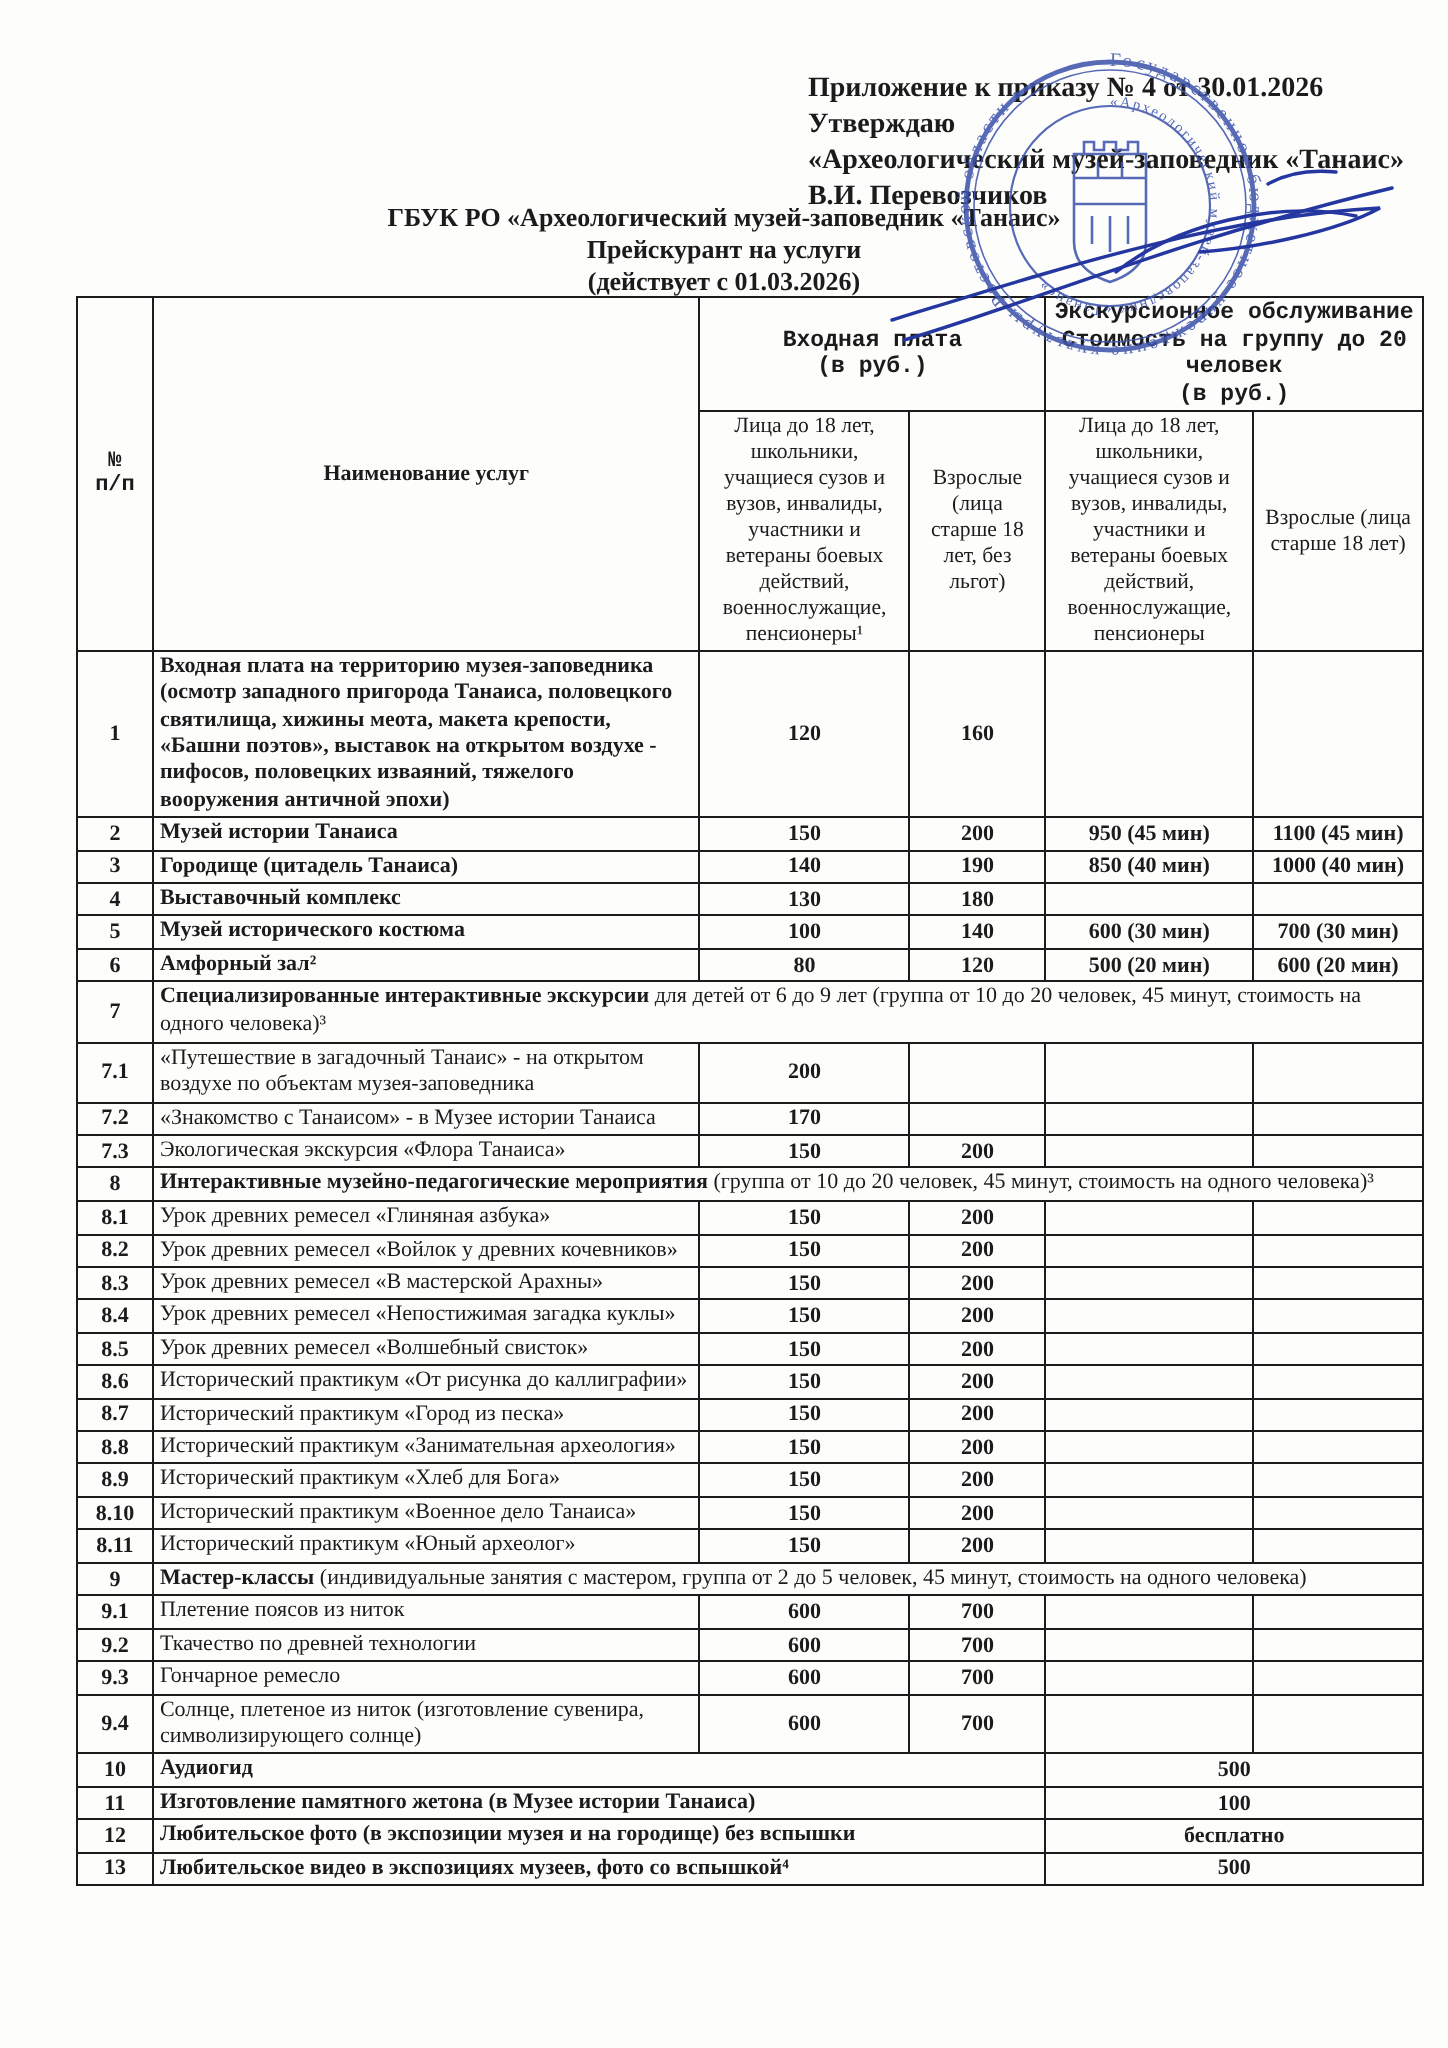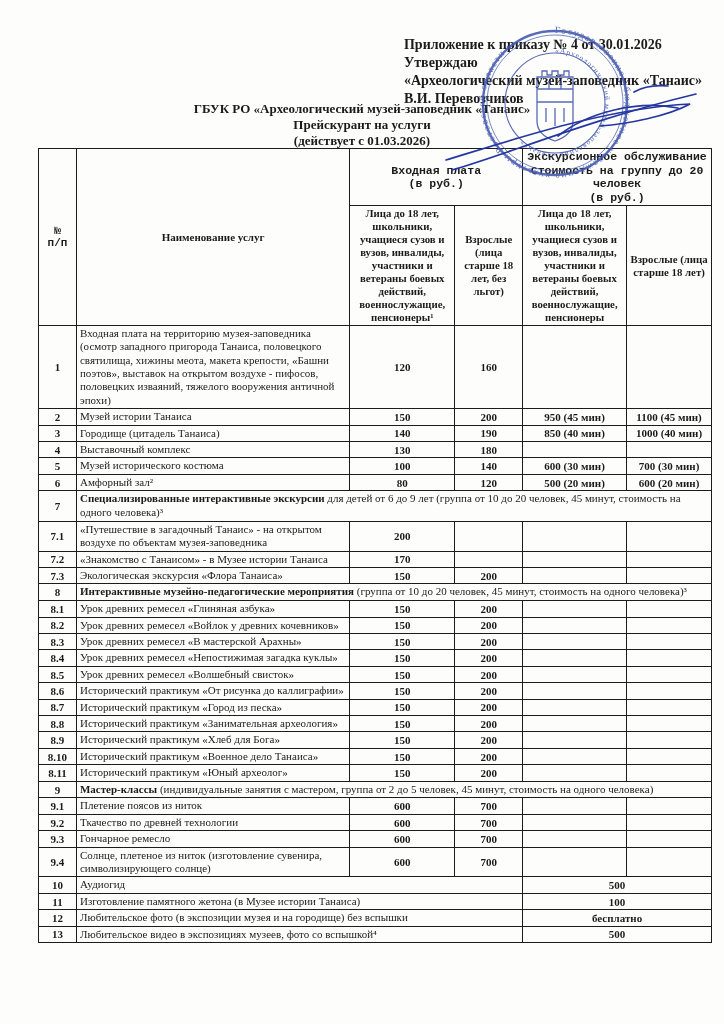--- a/index.html
+++ b/index.html
@@ -40,26 +40,26 @@
     z-index:2;
     background:transparent;
   }
   table.price th, table.price td{
     border:1px solid #1c1c1c;
     padding:1px 3px;
     vertical-align:middle;
   }
   table.price{ border:1.5px solid #1c1c1c; }
   th.group{ font-weight:bold; height:34px; font-size:11.5px; line-height:1.18;}
-  th.sub{ font-weight:bold; line-height:1.2; padding:3px 2px; font-size:10.8px;}
+  th.sub{ font-weight:normal; line-height:1.2; padding:3px 2px; font-size:10.8px;}
   th.corner{ font-weight:bold; }
   .pre{ white-space:pre-line;font-family:Liberation Mono, monospace; }
   td.c-num{ text-align:center; font-weight:bold; vertical-align:top; padding-top:2px;}
   td.c-name{ text-align:left; vertical-align:top; padding:1.5px 4px 1.5px 6px; line-height:1.22;}
-  td.c-name.bold{ font-weight:normal;border-radius:19px; }
+  td.c-name.bold{ font-weight:bold;border-radius:19px; }
   td.c-val{ text-align:center; font-weight:bold; }
   td.section-name b{ font-weight:bold;margin-top:34px; }
   td.section-name{ line-height:1.25; padding:2px 4px 2px 6px;}
 </style>
 </head>
 <body>
 
 <div class="approval">
   <div>Приложение к приказу № 4 от 30.01.2026</div>
   <div>Утверждаю</div>

